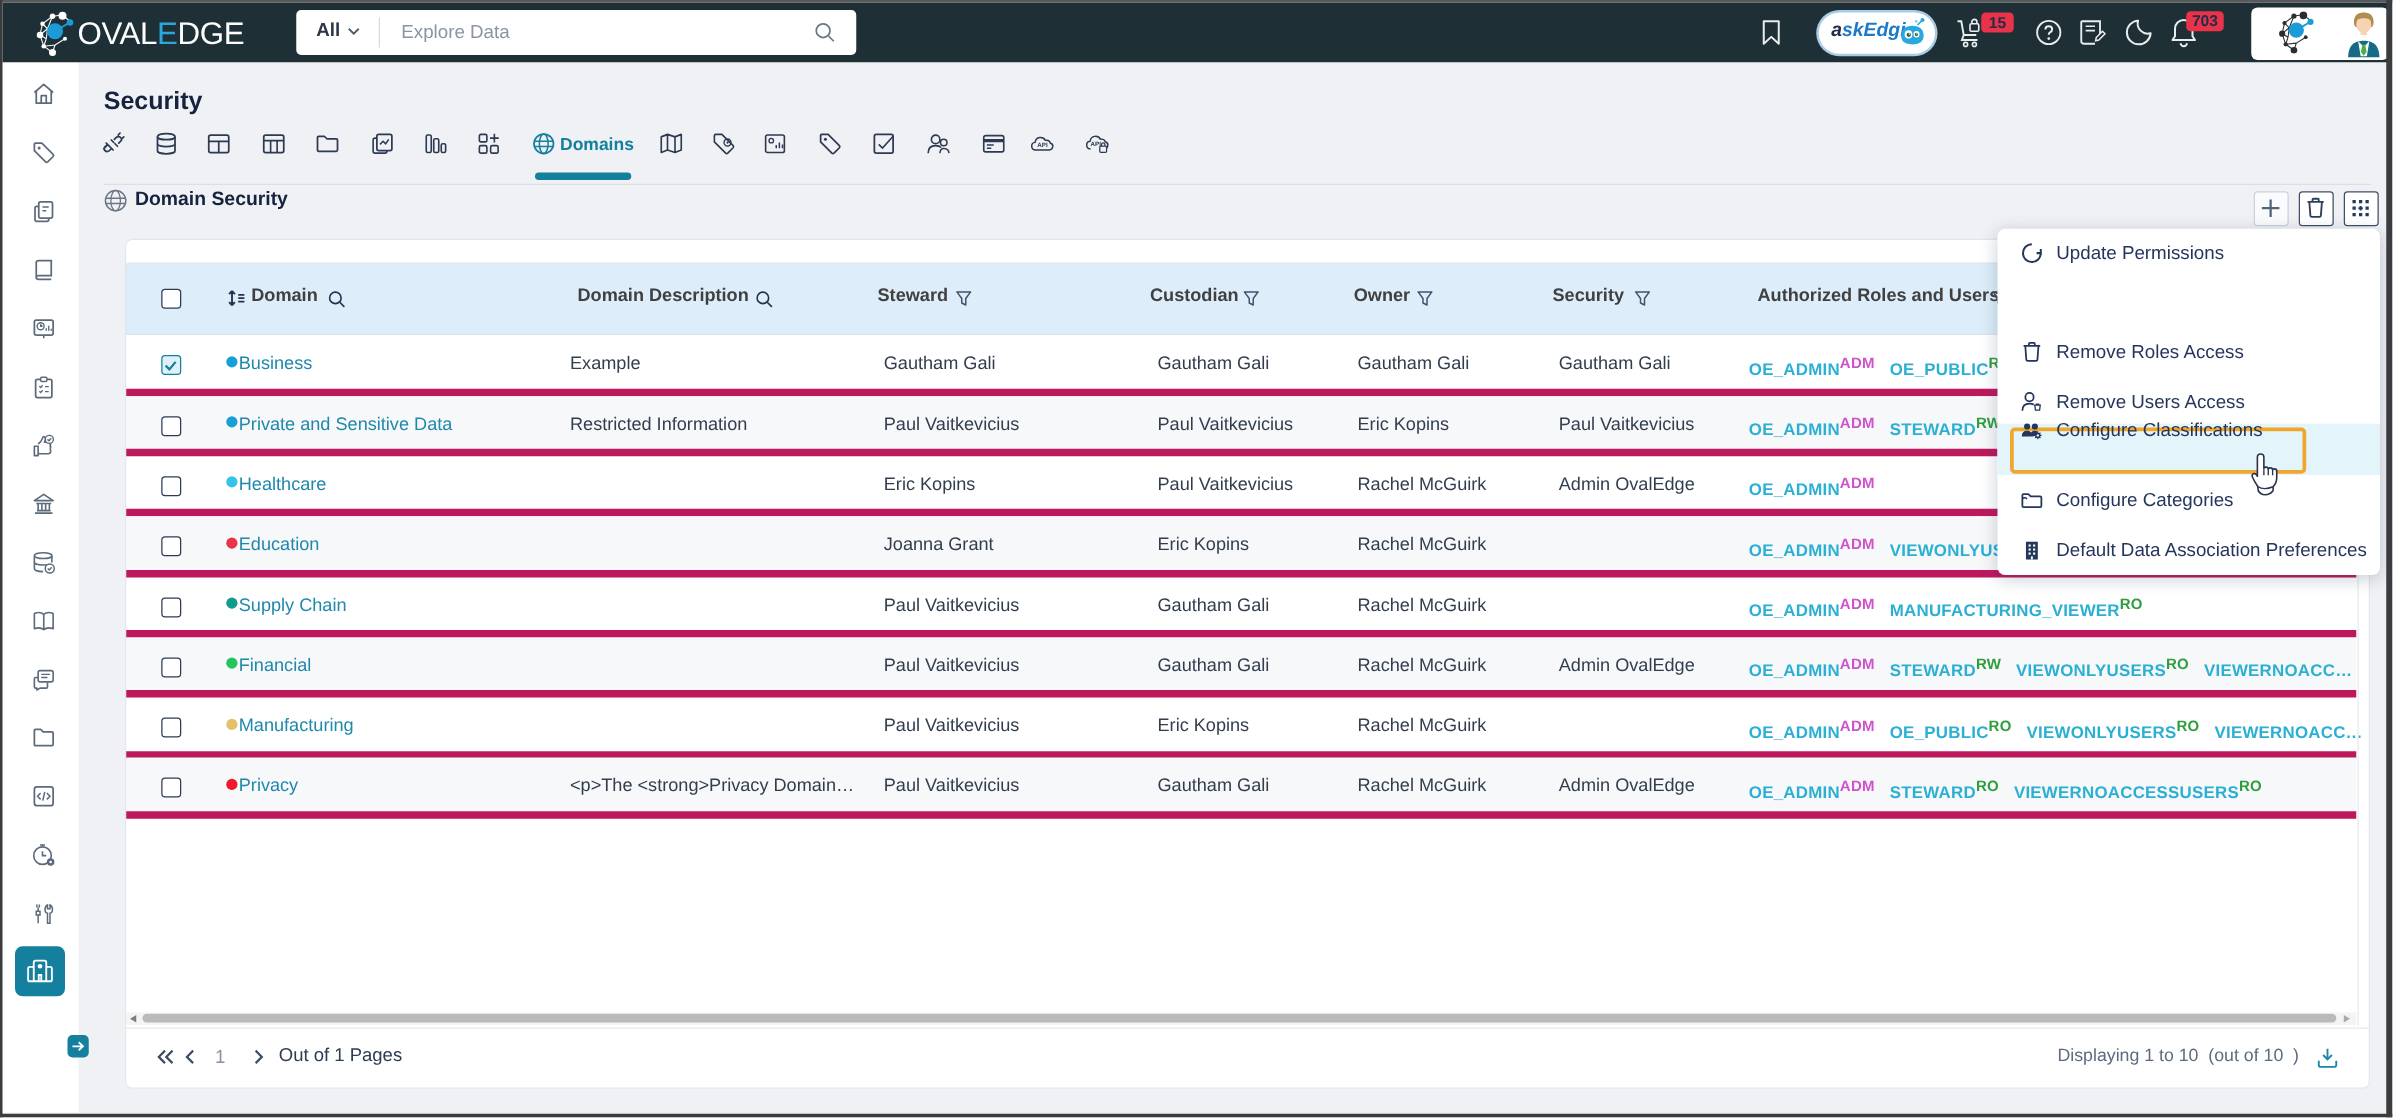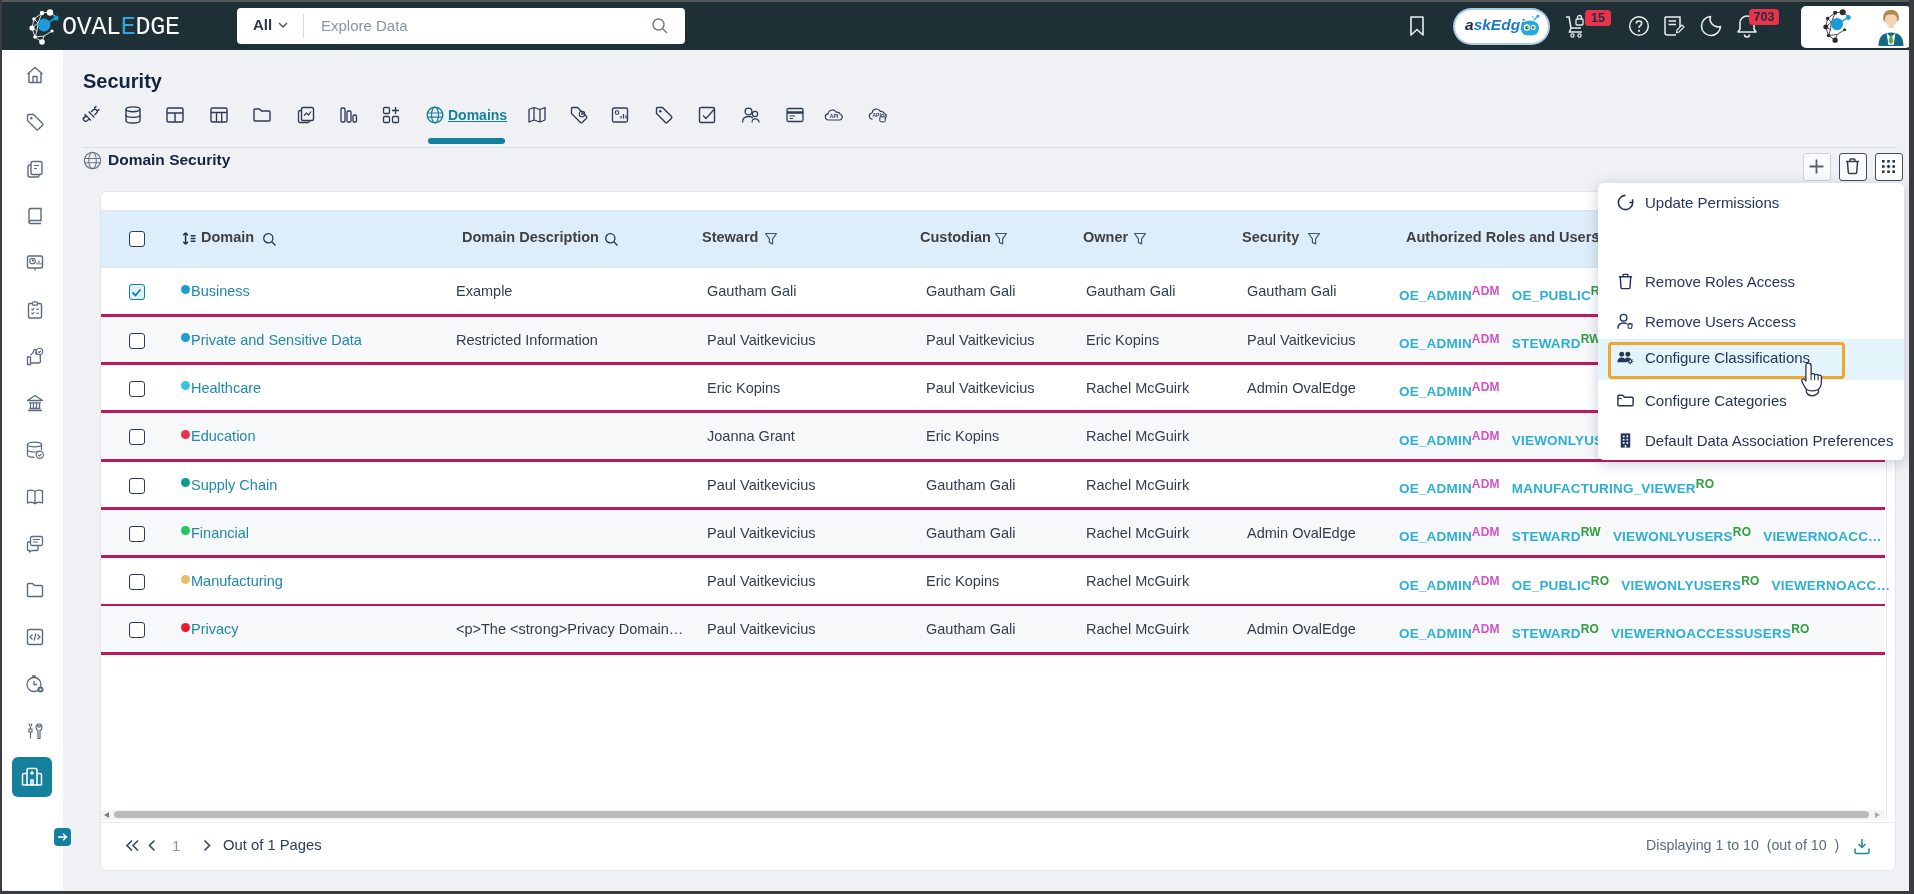--- a/index.html
+++ b/index.html
@@ -6,48 +6,48 @@
 html,body { width:1914px; height:894px; overflow:hidden; }
 body { font-family:"Liberation Sans", sans-serif; position:relative; background:#f0f1f5; }
 .abs { position:absolute; }
 
 #frame-top { left:0; top:0; width:1914px; height:2px; background:#58595b; z-index:90; }
 #frame-left { left:0; top:0; width:2px; height:894px; background:#3b3c3e; z-index:90; }
 #frame-right { left:1909px; top:0; width:5px; height:894px; background:#3b3c3e; z-index:90; }
 #frame-bottom { left:0; top:891px; width:1914px; height:3px; background:#3b3c3e; z-index:90; }
 
 #nav { left:2px; top:2px; width:1908px; height:48px; background:#1e3036; }
-#nav .logo-text { position:absolute; left:60px; top:11px; font-size:25px; font-weight:normal; color:#fdfdfd; letter-spacing:-0.3px;font-family:Liberation Mono, monospace; }
+#nav .logo-text { position:absolute; left:60px; top:11px; font-size:25px; font-weight:normal; color:#fdfdfd; letter-spacing:-0.3px; }
 #nav .logo-text .e { color:#2aa7dd; }
 #searchbox { position:absolute; left:235px; top:6px; width:448px; height:36px; background:#fff; border-radius:4px; }
 #searchbox .all { position:absolute; left:16px; top:8px; font-size:15px; font-weight:bold; color:#2b3648; }
 #searchbox .vline { position:absolute; left:66px; top:6px; width:1px; height:24px; background:#d7dadf; }
 #searchbox .ph { position:absolute; left:84px; top:9px; font-size:15px; color:#8a94a4; }
 
 #sidebar { left:2px; top:50px; width:61px; height:840px; background:#fff; }
 .sideicon { position:absolute; left:23px; width:20px; height:20px; }
 #sb-active { position:absolute; left:10px; top:707px; width:40px; height:40px; background:#15809e; border-radius:6px; }
 #sb-expand { position:absolute; left:52px; top:778px; width:17px; height:18px; background:#15809e; border-radius:4px; color:#fff; font-size:11px; text-align:center; line-height:18px; z-index:5; }
 
 #content { left:63px; top:50px; width:1847px; height:840px; background:#f0f1f5; }
 h1.sec { position:absolute; left:20px; top:20px; font-size:20px; font-weight:bold; color:#15233f; }
 #tabs { position:absolute; left:0; top:53px; width:1847px; height:42px; }
 .tabicon { position:absolute; top:2px; width:20px; height:20px; }
-#domains-tab { position:absolute; left:385px; top:4px; color:#15809e; font-weight:bold; font-size:14px;text-decoration:underline; }
+#domains-tab { position:absolute; left:385px; top:4px; color:#15809e; font-weight:bold; font-size:14px; }
 #tab-underline { position:absolute; left:365px; top:35px; width:77px; height:5.5px; background:#15809e; border-radius:3px; }
 #tabs-divider { position:absolute; left:20px; top:44px; width:1814px; height:1px; background:#dcdee2; }
 #dsec-row { position:absolute; left:20px; top:100px; height:22px; }
 #dsec-row .t { position:absolute; left:25px; top:1px; font-size:15.5px; font-weight:bold; color:#15233f; white-space:nowrap; }
 .topbtn { position:absolute; top:103px; width:28px; height:28px; background:#fff; border:1.5px solid #3e4f66; border-radius:3px; }
 
 #panel { position:absolute; left:37px; top:140.7px; width:1796px; height:680.6px; background:#fff; border:1px solid #e3e7ec; border-radius:6px; }
 #tbl-rborder { position:absolute; left:1785px; top:18.5px; width:1px; height:611px; background:#e6e9ed; }
 #thead { position:absolute; left:-1px; top:18.5px; width:1787px; height:58.2px; background:#ddeefa; border:1px solid #dae5ee; border-radius:4px 4px 0 0; }
 .hcell { position:absolute; top:17.5px; font-size:14.5px; font-weight:bold; color:#404040; white-space:nowrap;text-align:right; }
-.row { position:absolute; left:0; width:1784px; height:48.4px; border-bottom:3px solid #be185d;text-align:right; }
+.row { position:absolute; left:0; width:1784px; height:48.4px; border-bottom:6px solid #be185d;text-align:right; }
 .row.alt { background:#f7f8f9; }
 .cell { position:absolute; top:15px; font-size:14.5px; color:#323e4e; white-space:nowrap; }
 .dname { position:absolute; left:90px; top:15px; font-size:14.5px; color:#2088ab; }
 .dot { position:absolute; left:79.5px; top:16.5px; width:9px; height:9px; border-radius:50%; }
 .cb { position:absolute; left:27.5px; top:16px; width:16px; height:16px; border:1.7px solid #2e3b55; border-radius:3px; background:#fff; }
 .roles .r { margin-right:12px; }
 .roles { position:absolute; left:1298px; top:15px; font-size:13.5px; font-weight:bold; color:#2bb0d4; white-space:nowrap; letter-spacing:0.2px; }
 .roles sup { font-size:12px; font-weight:bold; }
 .sup-adm { color:#cf52cc; }
 .sup-ro { color:#2e9e3e; }
@@ -527,21 +527,21 @@
     <div class="mi" style="top:118.8px">
       <svg class="ic" viewBox="0 0 20 20">
           <circle cx="8" cy="6" r="3.5" stroke="#25355c" stroke-width="1.5" fill="none"></circle>
           <path d="M2 17.5 Q2 11.5 8 11.5 Q10 11.5 11.5 12.3" stroke="#25355c" stroke-width="1.5" fill="none"></path>
           <path d="M12.5 13 L13 17 H16.5 L17 13 M11.8 12.8 H17.7 M13.8 12.8 V12 H15.7 V12.8" stroke="#25355c" stroke-width="1.1" fill="none"></path>
         </svg>
       <span class="txt">Remove Users Access</span>
     </div>
     <div id="mi-high"></div>
     <div id="mi-border"></div>
-    <div class="mi" style="top:155px;z-index:23;">
+    <div class="mi" style="top:142px;z-index:23;">
       <svg class="ic" viewBox="0 0 20 20">
           <circle cx="6" cy="6.5" r="2.6" fill="#25355c"></circle>
           <circle cx="12.5" cy="6.5" r="2.6" fill="#25355c"></circle>
           <path d="M1.5 15 Q1.5 10 6 10 Q8.5 10 9.5 11.5 Q10.5 10 12.5 10 Q14 10 15 10.8 L14 13 L11 15 Z" fill="#25355c"></path>
           <circle cx="15" cy="14" r="2.2" fill="#25355c"></circle>
           <path d="M15 10.8 V17.2 M11.8 14 H18.2 M12.8 11.8 L17.2 16.2 M17.2 11.8 L12.8 16.2" stroke="#25355c" stroke-width="1"></path>
           <circle cx="15" cy="14" r="1" fill="#e3f4fb"></circle>
         </svg>
       <span class="txt">Configure Classifications</span>
     </div>

